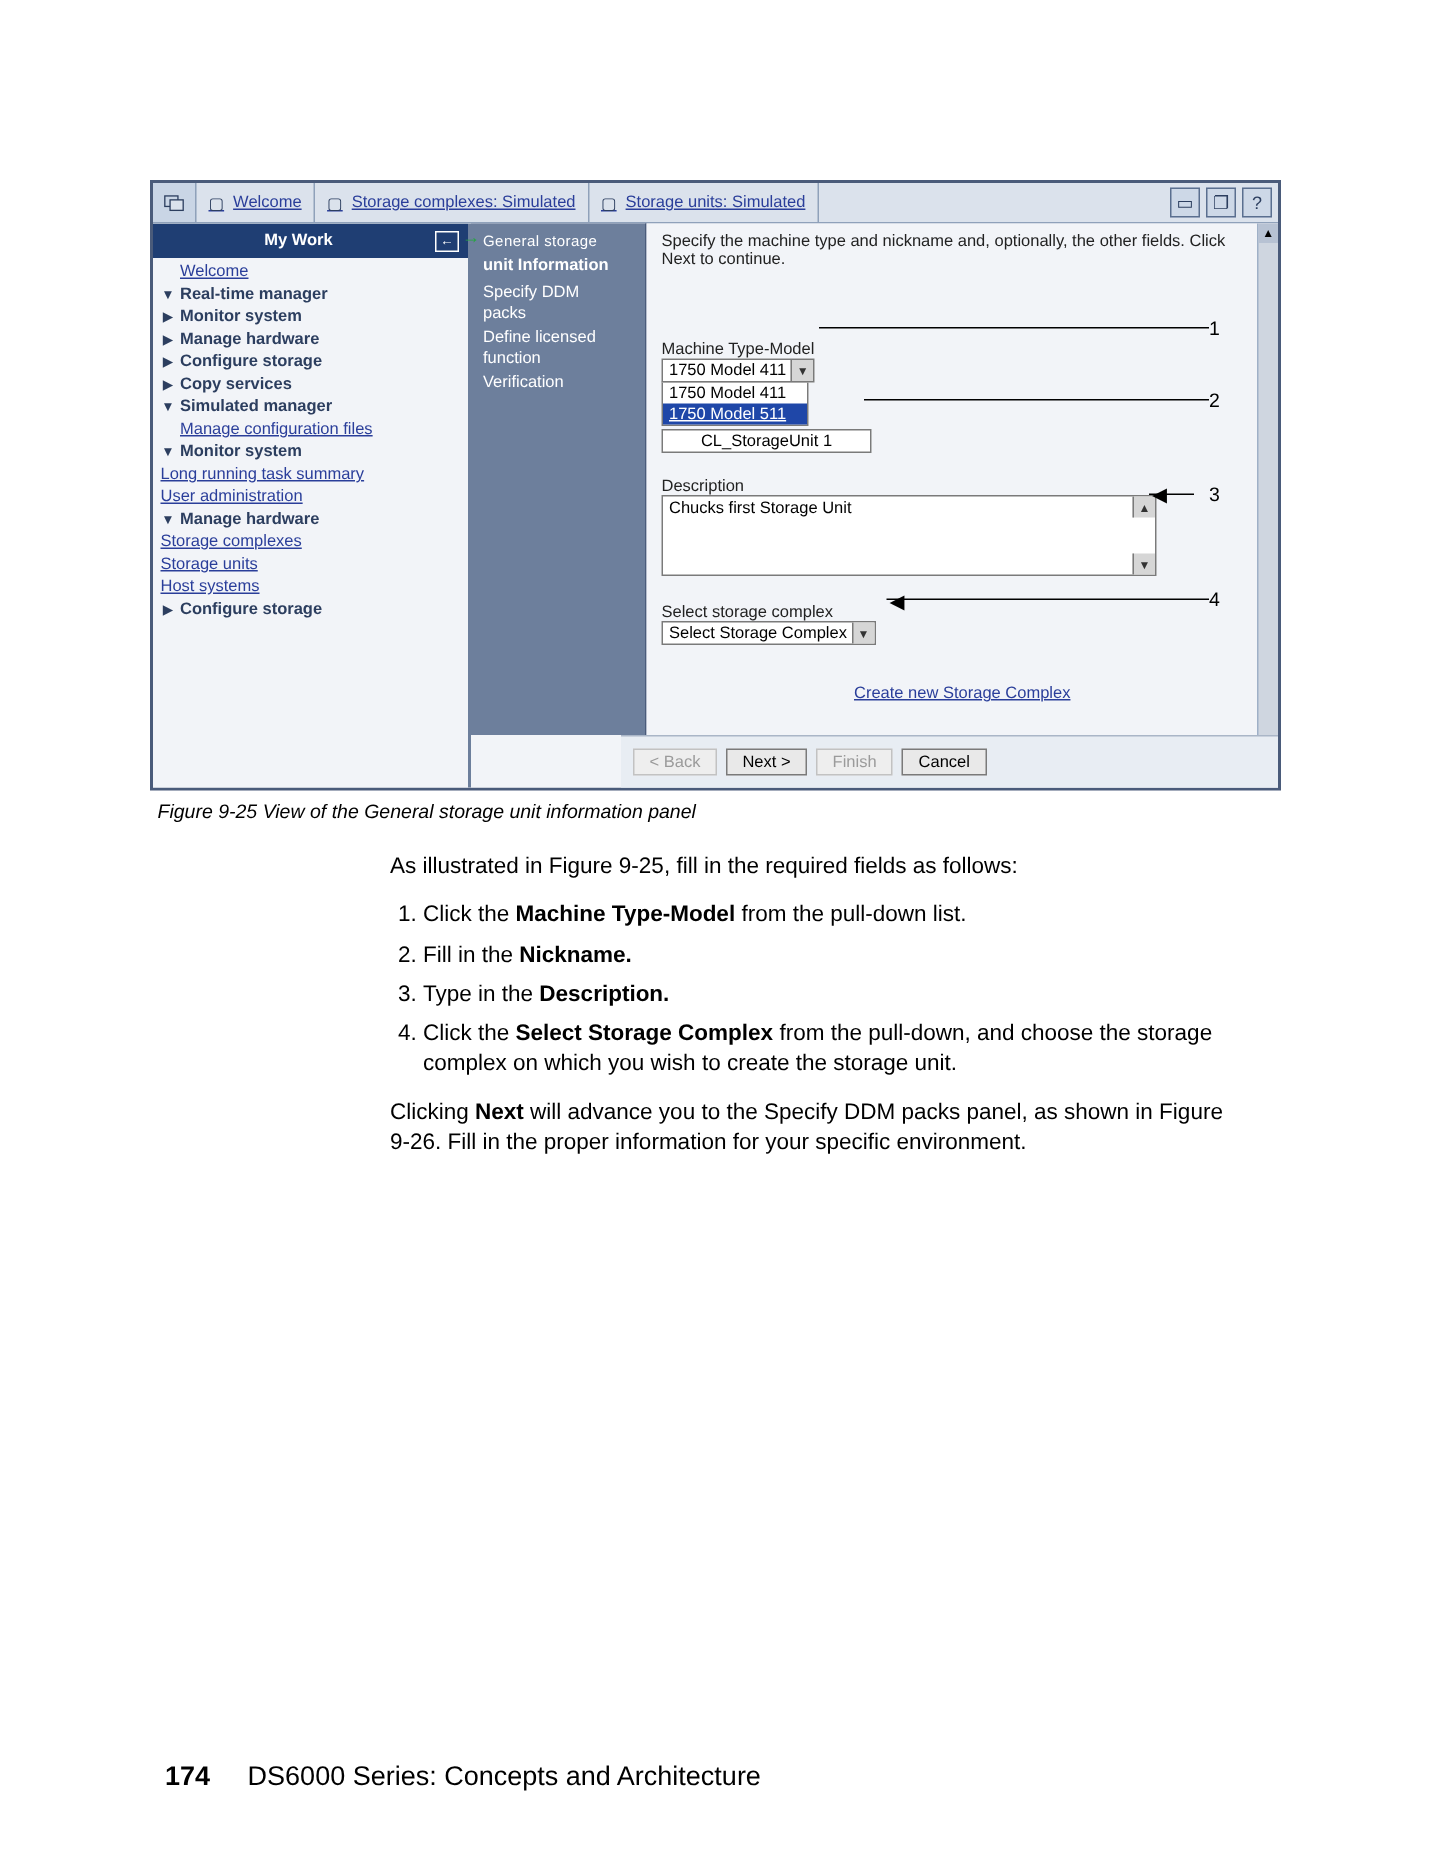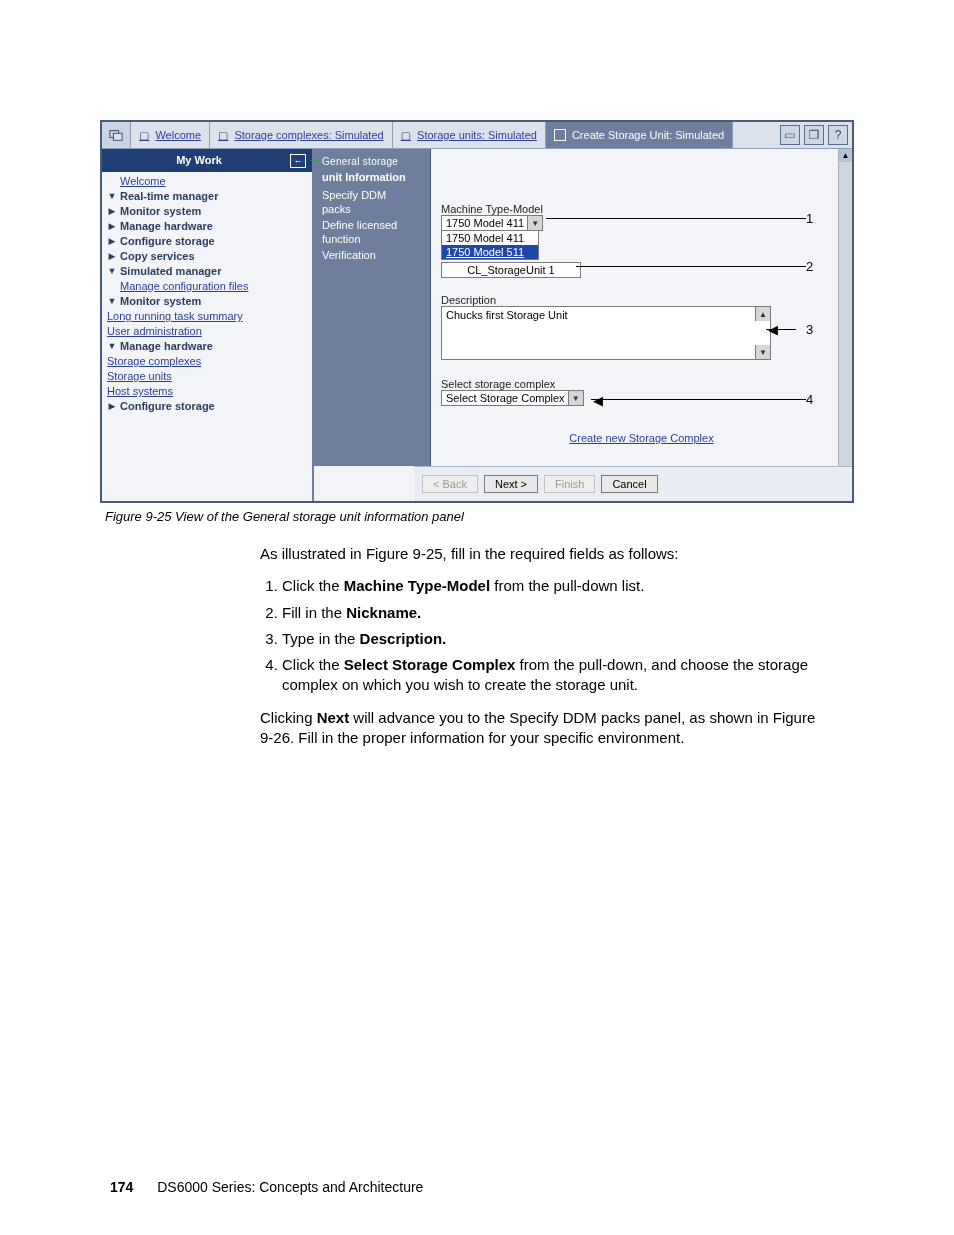--- a/index.html
+++ b/index.html
@@ -132,21 +132,21 @@
   }
   .doc-text{
     margin-left:210px;margin-right:80px;font-size:15px;line-height:1.35;
     color:#000;
   }
   .doc-text ol{padding-left:22px;margin:12px 0;}
   .doc-text li{margin:6px 0;}
   .doc-text p{margin:12px 0;}
   .doc-text b{font-weight:bold;}
   .footer{
-    position:absolute;left:110px;bottom:40px;font-size:14px;
+    position:absolute;left:110px;bottom:40px;font-size:18px;
   }
   .footer .pn{font-weight:bold;margin-right:20px;}
 </style>
 </head>
 <body>
 
 <div class="page">
 
   <div class="figure-wrap">
     <div class="app">
@@ -162,24 +162,20 @@
           <span style="color:#2c3e5f">▢</span>
             <span>Welcome</span>
         </div>
         <div class="tab">
           <span style="color:#2c3e5f">▢</span>
             <span>Storage complexes: Simulated</span>
         </div>
         <div class="tab">
           <span style="color:#2c3e5f">▢</span>
             <span>Storage units: Simulated</span>
-        </div>
-        <div class="tab active">
-          <span style="width:10px;height:10px;border:1px solid #fff;display:inline-block"></span>
-            <span>Create Storage Unit: Simulated</span>
         </div>
         <div class="tab-icons">
           <div class="ic">▭</div>
           <div class="ic">❐</div>
           <div class="ic">?</div>
         </div>
       </div>
 
       <div class="body">
 
@@ -258,20 +254,21 @@
               <div class="cur-top">General storage</div>
               <div class="cur">unit Information</div>
               <div style="margin-top:4px">Specify DDM</div>
               <div>packs</div>
               <div style="margin-top:2px">Define licensed</div>
               <div>function</div>
               <div style="margin-top:2px">Verification</div>
             </div>
 
             <div class="form">
+              <div class="instr">Specify the machine type and nickname and, optionally, the other fields. Click Next to continue.</div>
 
               <div class="lbl" style="margin-top:48px">Machine Type-Model</div>
               <div class="sel-wrap">
                 <div class="inner">1750 Model 411</div>
                 <div class="dd">▼</div>
               </div>
               <div class="sel-open">
                 <div class="opt">1750 Model 411</div>
                 <div class="opt hl">1750 Model 511</div>
               </div>

